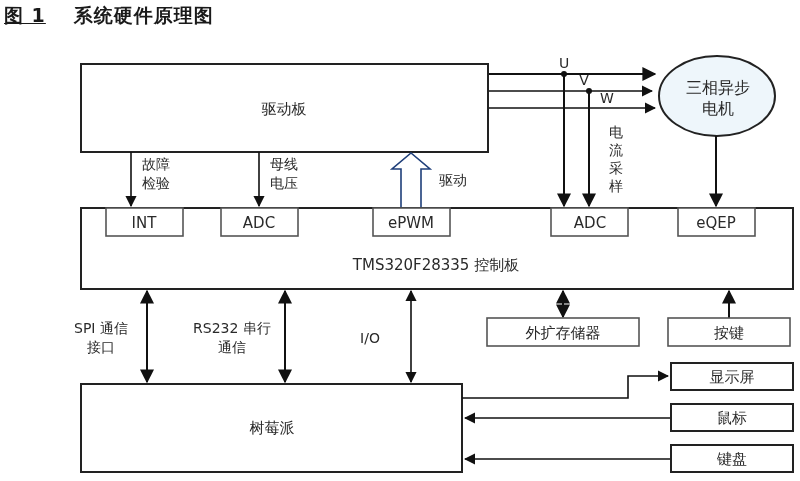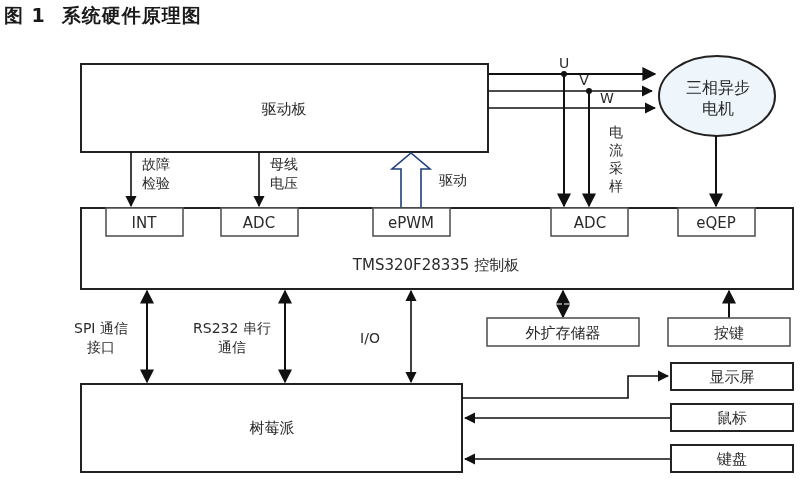--- a/index.html
+++ b/index.html
@@ -1,18 +1,18 @@
 <!DOCTYPE html>
 <html><head>
 <meta charset="utf-8">
 <style>
   html,body{margin:0;padding:0;background:#ffffff;}
   body{width:800px;height:481px;overflow:hidden;position:relative;font-family:"DejaVu Sans","Liberation Sans",sans-serif;}
   #fig-title{position:absolute;left:4px;top:3px;font-size:19px;font-weight:bold;color:#1a1a1a;letter-spacing:1px;font-family:"DejaVu Sans",sans-serif;}
-  #fig-title .num{margin-right:16px;}
+  #fig-title .num{margin-right:28px;text-decoration:underline;}
   svg{position:absolute;left:0;top:0;}
   .lbl{font-family:"DejaVu Sans","Liberation Sans",sans-serif;fill:#2a2a2a;}
   .box{fill:#ffffff;stroke:#222;stroke-width:2;}
   .sub{fill:#ffffff;stroke:#555;stroke-width:1.6;}
   .ln{stroke:#111;stroke-width:2;fill:none;}
   .ln-thin{stroke:#111;stroke-width:1.6;fill:none;}
 </style>
 </head>
 <body>
 

